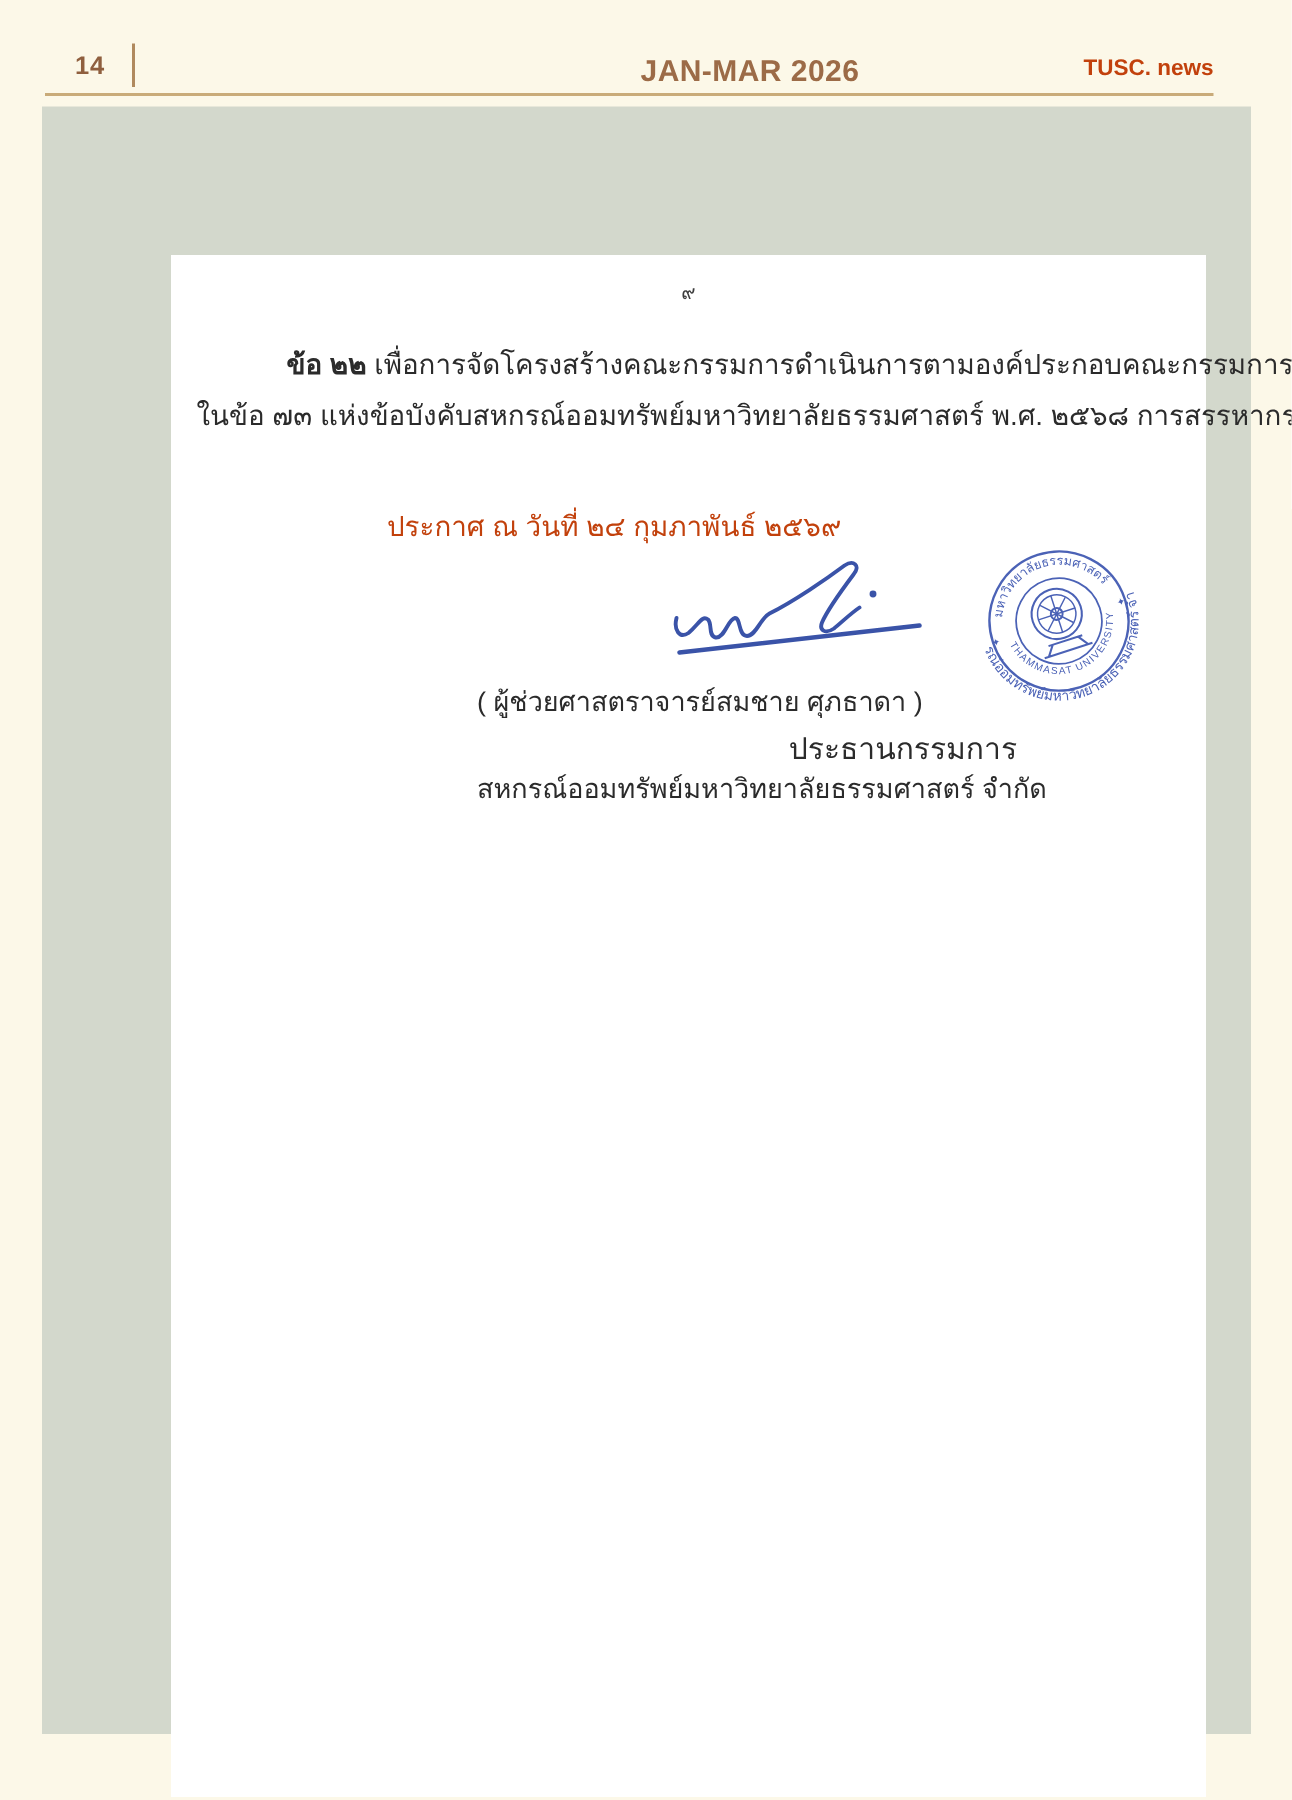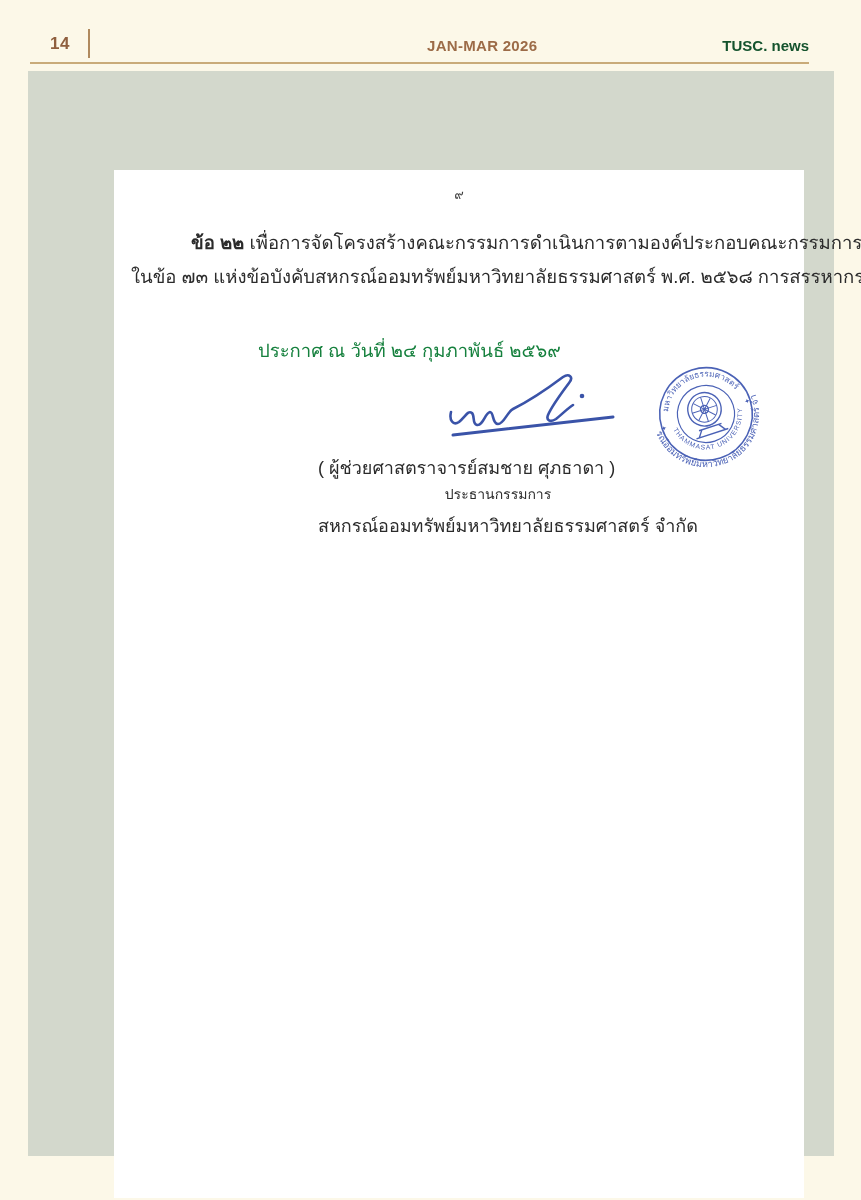--- a/index.html
+++ b/index.html
@@ -9,46 +9,46 @@
     background:#fcf8e8;
     position:relative;overflow:hidden;
   }
   .screen{position:absolute;left:0;top:0;width:861px;height:1200px;}
 
   
   .hdr{position:absolute;left:0;top:0;width:861px;height:71px;background:#fcf8e8;}
   .hdr-num{position:absolute;left:50px;top:34px;font-size:17px;font-weight:bold;color:#8f5f3e;letter-spacing:.5px;}
   .hdr-divider{position:absolute;left:88px;top:29px;width:2px;height:29px;background:#b08a5e;}
   .hdr-title{position:absolute;left:106px;top:36px;font-size:16px;color:#9c6b47;}
-  .hdr-period{position:absolute;left:427px;top:37px;font-size:15px;font-weight:bold;color:#9c6b47;letter-spacing:.3px;}
-  .hdr-brand{position:absolute;right:52px;top:37px;font-size:15px;font-weight:600;color:#14532d;}
+  .hdr-period{position:absolute;left:427px;top:37px;font-size:20px;font-weight:bold;color:#9c6b47;letter-spacing:.3px;}
+  .hdr-brand{position:absolute;right:52px;top:37px;font-size:15px;font-weight:600;color:#c2410c;}
   .hdr-rule{position:absolute;left:30px;top:62px;width:779px;border-top:2px solid #c9ab79;}
 
   
   .panel{position:absolute;left:28px;top:71px;width:806px;height:1085px;background:#d3d8cc;}
   .page{position:absolute;left:86px;top:99px;width:690px;height:1028px;background:#ffffff;}
 
   .doc-pagenum{position:absolute;left:0;top:14px;width:690px;text-align:center;
     font-size:13px;color:#3c3c3c;}
 
   .para{position:absolute;left:17px;top:56px;width:648px;
     font-size:18.5px;line-height:34px;color:#2b2b2b;}
   .para .line{white-space:nowrap;}
   .para .indent{display:inline-block;width:60px;}
   .para .lead{font-weight:bold;}
 
-  .date-line{position:absolute;left:144px;top:166px;font-size:18.5px;color:#15803d;white-space:nowrap;}
+  .date-line{position:absolute;left:144px;top:166px;font-size:18.5px;color:#c2410c;white-space:nowrap;}
 
   .sig-svg{position:absolute;left:325px;top:198px;}
   .stamp-svg{position:absolute;left:528px;top:180px;}
 
   .sig-name{position:absolute;left:204px;top:283px;width:360px;text-align:left;
     font-size:18px;color:#2b2b2b;white-space:nowrap;}
-  .sig-title{position:absolute;left:204px;top:313px;width:360px;text-align:center;
-    font-size:14px;color:#2b2b2b;white-space:nowrap;}
+  .sig-title{position:absolute;left:204px;top:313px;width:360px;text-align:right;
+    font-size:20px;color:#2b2b2b;white-space:nowrap;}
   .sig-org{position:absolute;left:204px;top:341px;width:360px;text-align:center;
     font-size:18px;color:#2b2b2b;white-space:nowrap;}
 </style>
 </head>
 <body>
 
 <div class="screen">
 
   <div class="hdr">
     <div class="hdr-num">14</div>

